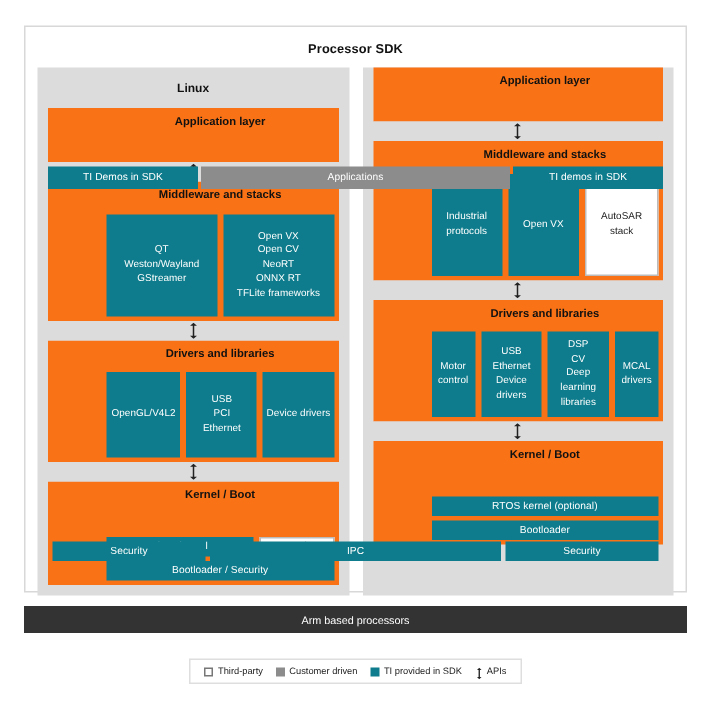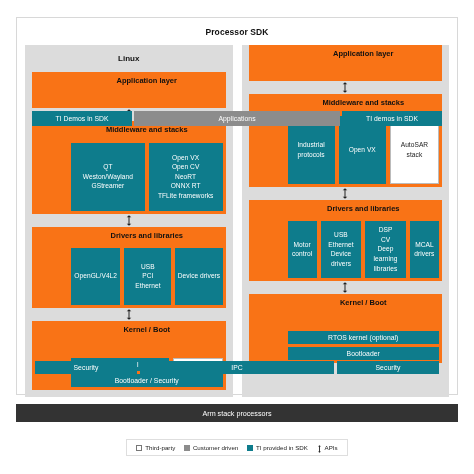--- a/index.html
+++ b/index.html
@@ -406,21 +406,21 @@
 
       <div class="sec-row" style="top:316px">
         <div class="blk ti sec-seg-left">Security</div>
         <div class="blk ti sec-seg-mid">IPC</div>
         <div class="blk ti sec-seg-right">Security</div>
       </div>
 
     </div>
   </div>
 
-  <div class="arm-bar">Arm stack processors</div>
+  <div class="arm-bar">Arm based processors</div>
 
   <div class="legend">
     <div class="legend-item">
       <span class="swatch third"></span>
       <span>Third-party</span>
     </div>
     <div class="legend-item">
       <span class="swatch cust"></span>
       <span>Customer driven</span>
     </div>

